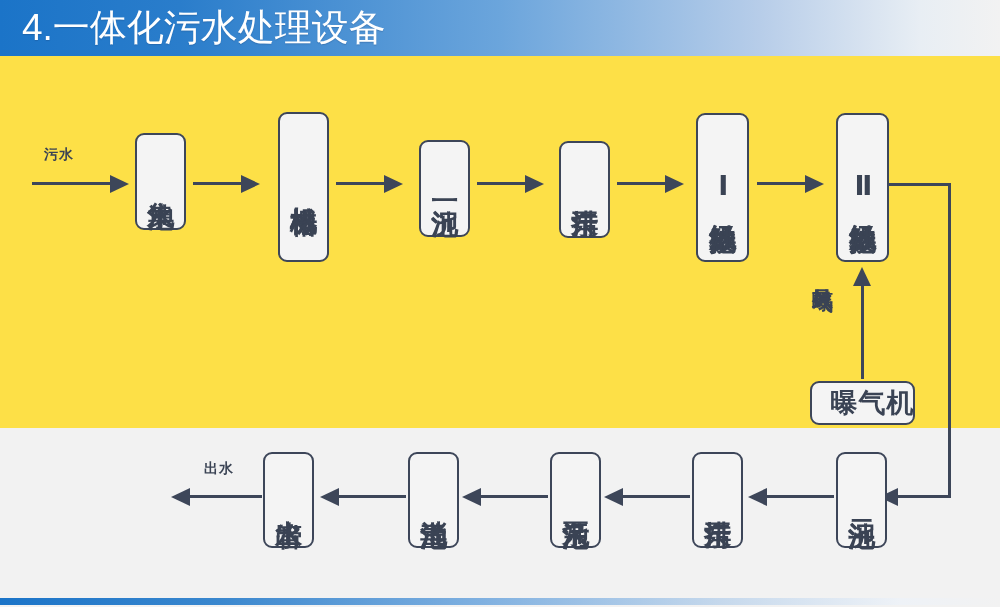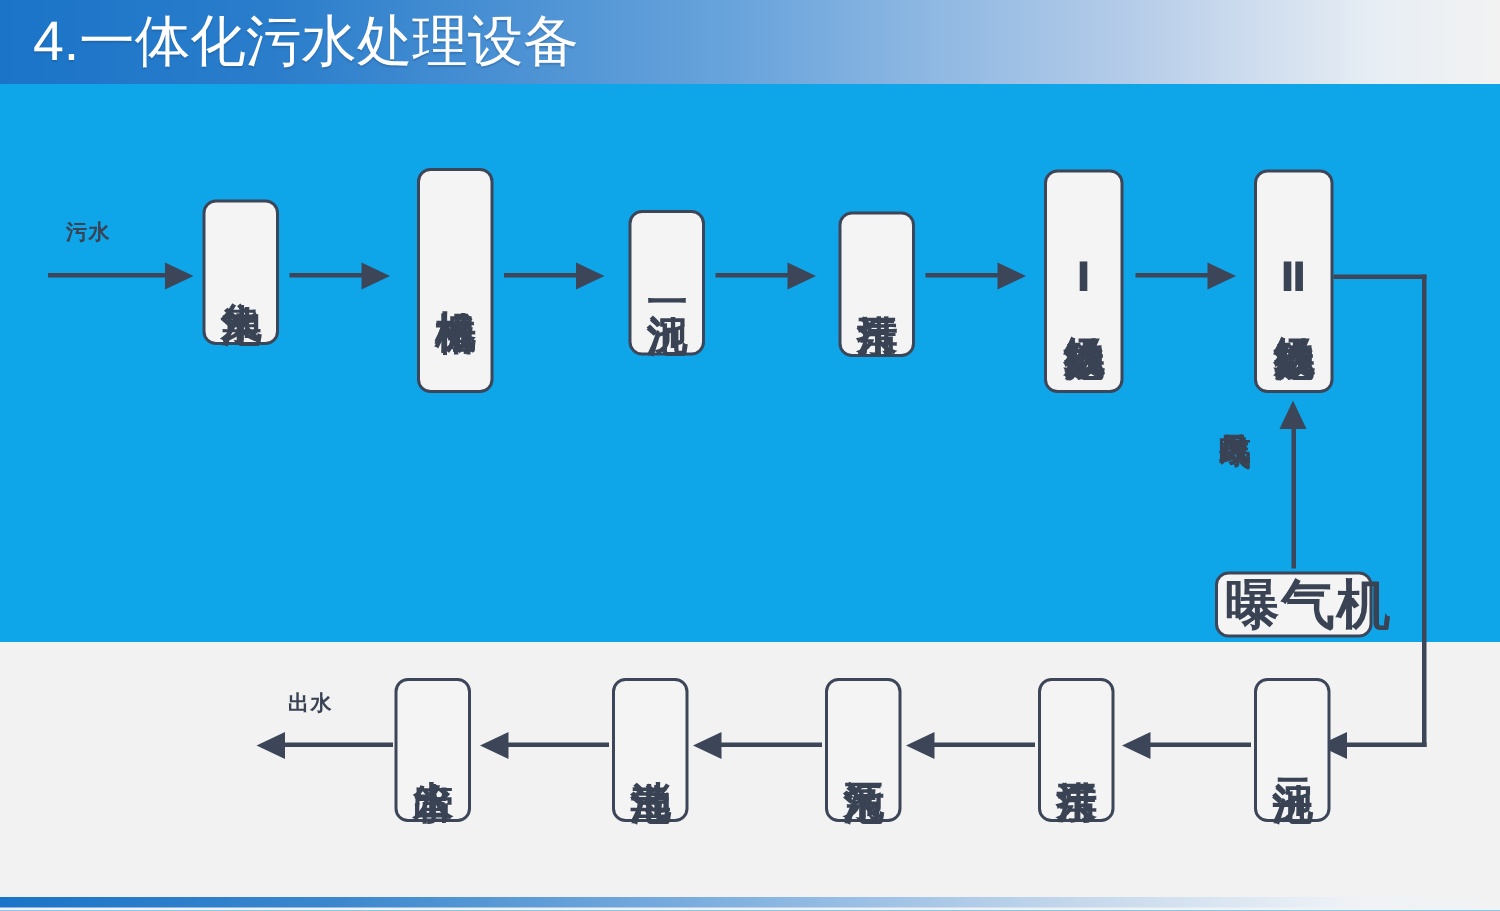--- a/index.html
+++ b/index.html
@@ -11,21 +11,21 @@
     height: 607px;
     background: #f2f2f2;
     font-family: "Liberation Sans", "DejaVu Sans", sans-serif;
     overflow: hidden;
     position: relative;
   }
   #slide {
     position: relative;
     width: 1000px;
     height: 428px;
-    background: #0ea5e9;
+    background: #fde047;
   }
 
   
   #header-bar {
     position: absolute;
     left: 0;
     top: 0;
     width: 1000px;
     height: 56px;
     background: linear-gradient(90deg, #1b74c8 0%, #2a7dcb 18%, #6ba5dc 50%, #b7cde9 76%, #e8eef4 92%, #f2f2f2 100%);
@@ -67,21 +67,21 @@
   }
   .node .vtext {
     writing-mode: vertical-rl;
     text-orientation: upright;
     font-size: 27px;
     line-height: 1.06;
     letter-spacing: 1px;
     white-space: nowrap;
   }
   .node.horizontal .htext {
-    font-size: 36px;
+    font-size: 27px;
     line-height: 1;
     letter-spacing: 1px;
     white-space: nowrap;
     margin-left: 20px;
   }
 
   
   .hline, .vline {
     position: absolute;
     background: #3d4659;
@@ -217,17 +217,17 @@
     <span class="vtext">消毒池</span>
   </div>
 
   <div class="hline" style="left:336px; top:495px; width:70px;"></div>
   <div class="arrow left" style="left:320px; top:488px;"></div>
 
   <div class="node" style="left:263px; top:452px; width:51px; height:96px;">
     <span class="vtext">出水管</span>
   </div>
 
-  <div class="edge-label" style="left:192px; top:460px;">出水</div>
+  <div class="edge-label" style="left:204px; top:460px;">出水</div>
   <div class="hline" style="left:190px; top:495px; width:72px;"></div>
   <div class="arrow left" style="left:171px; top:488px;"></div>
 
 </div>
 
 </body></html>

